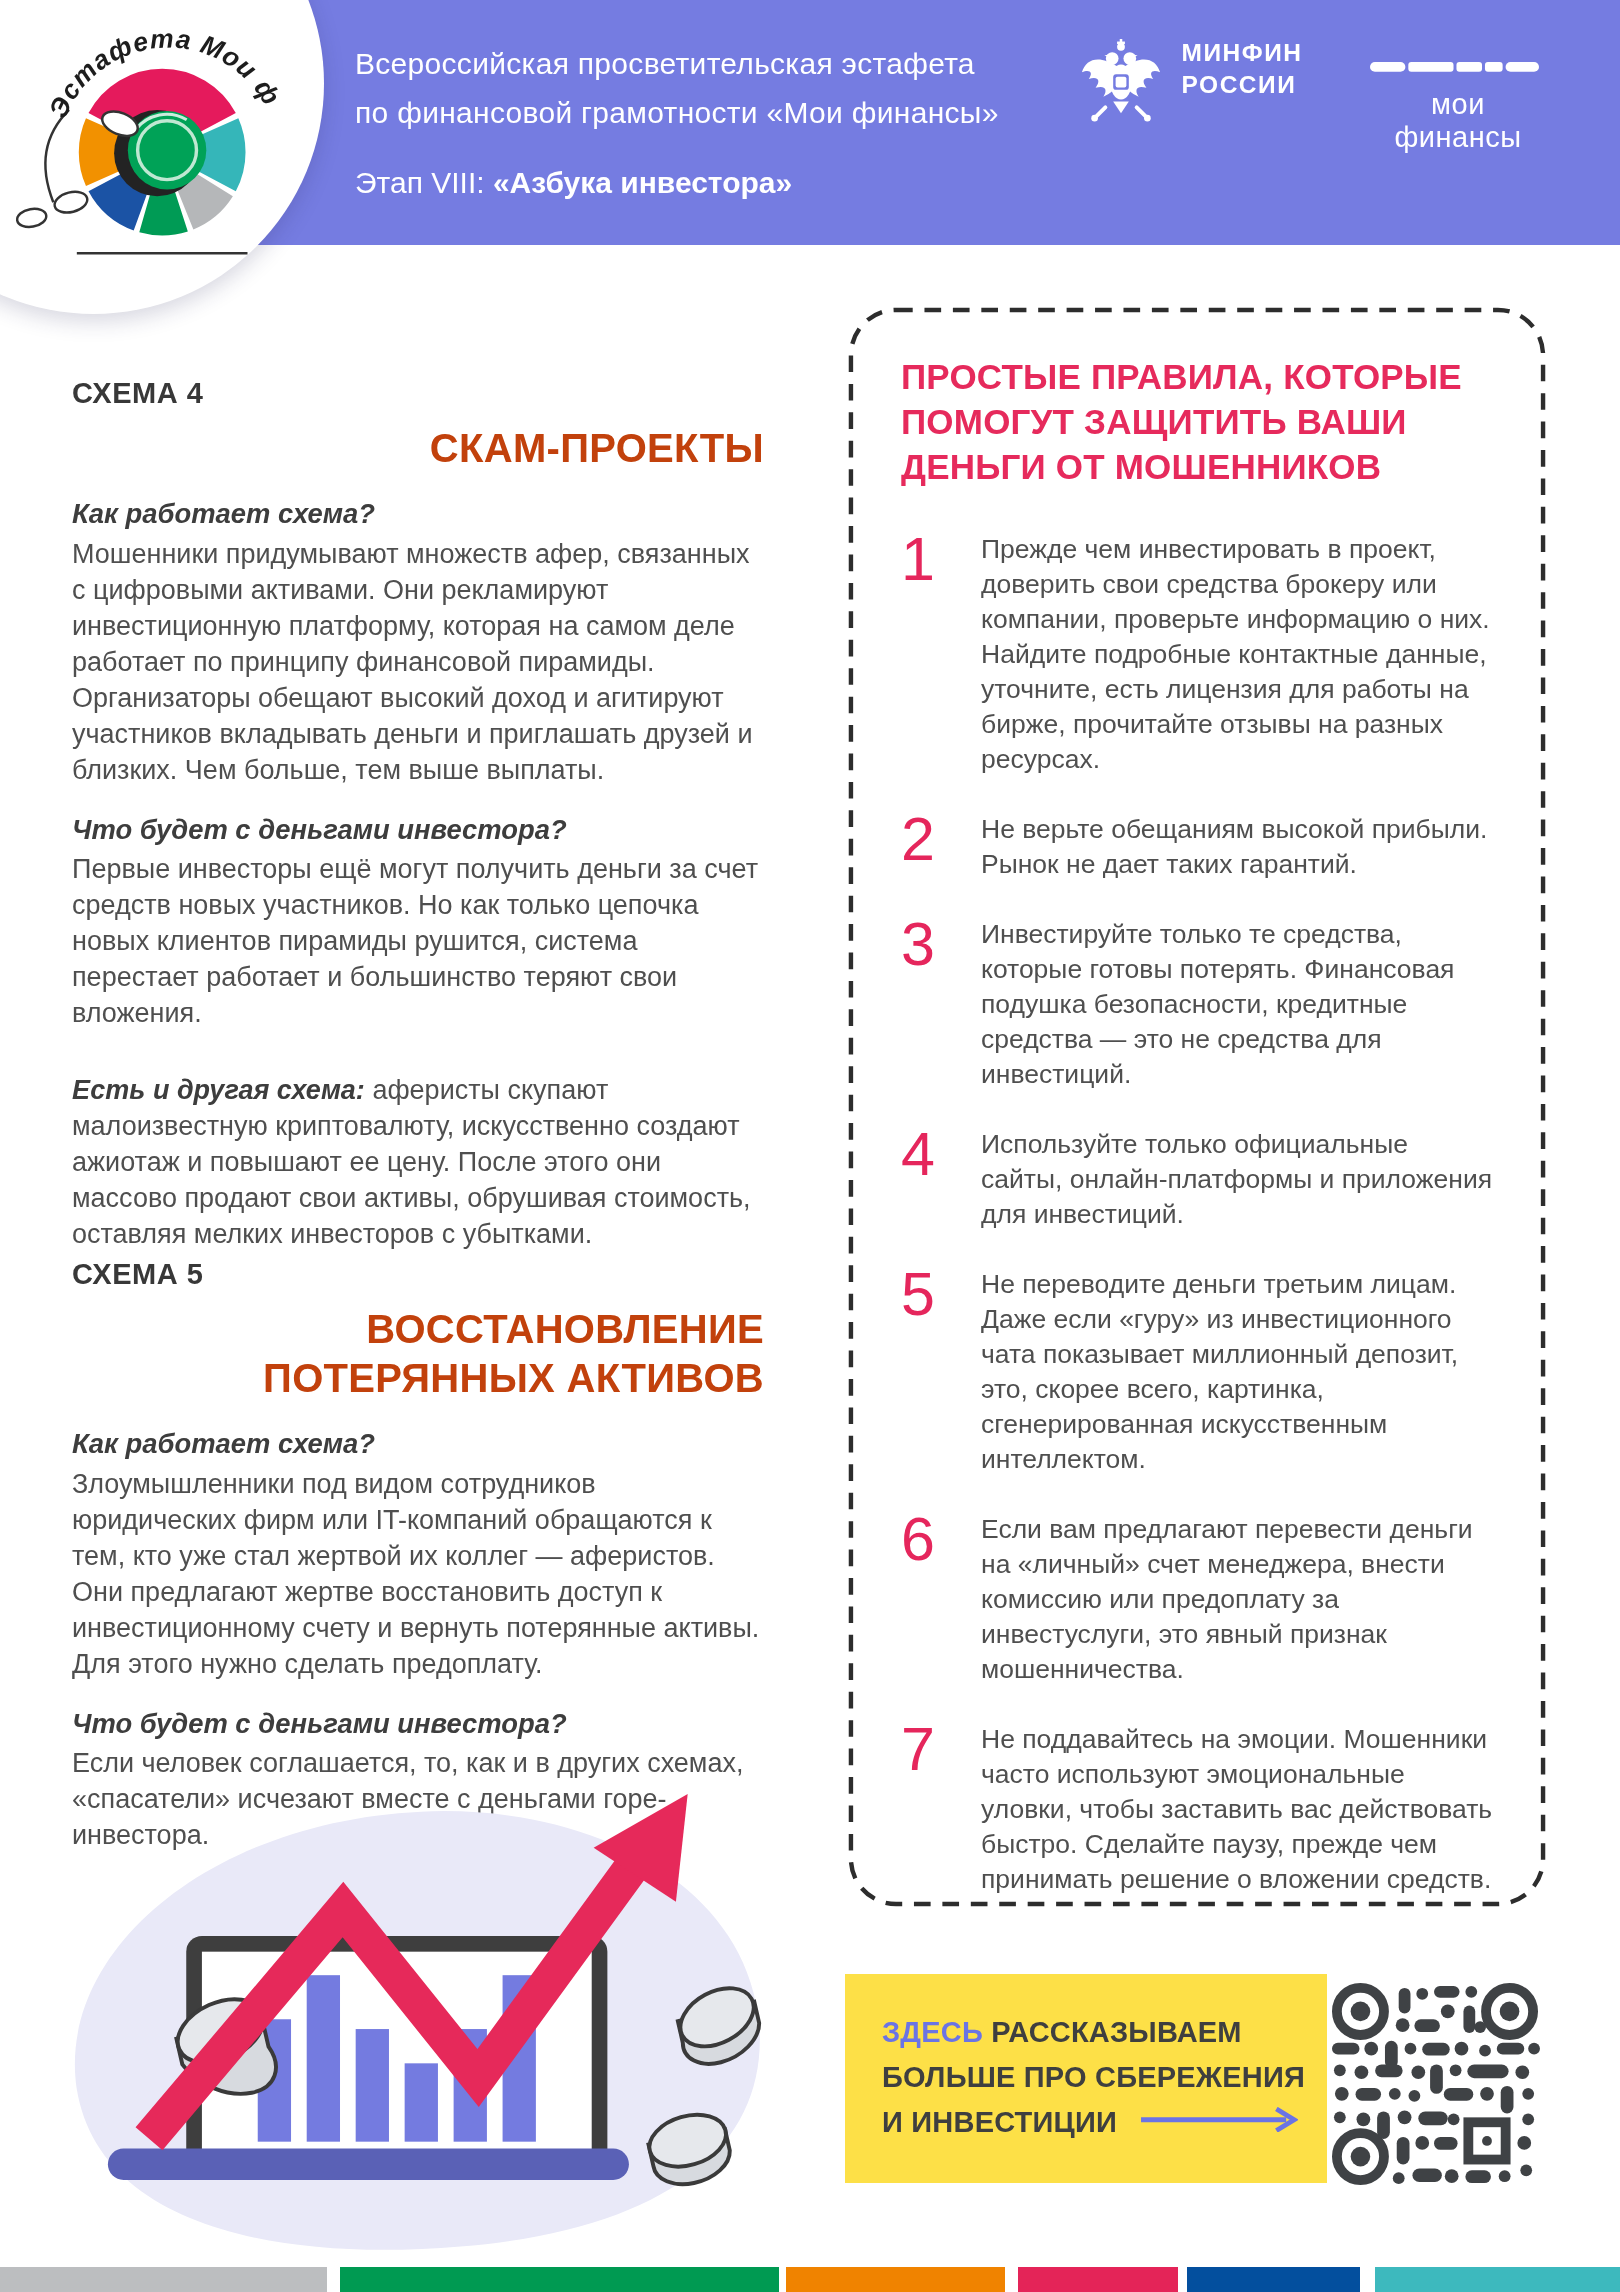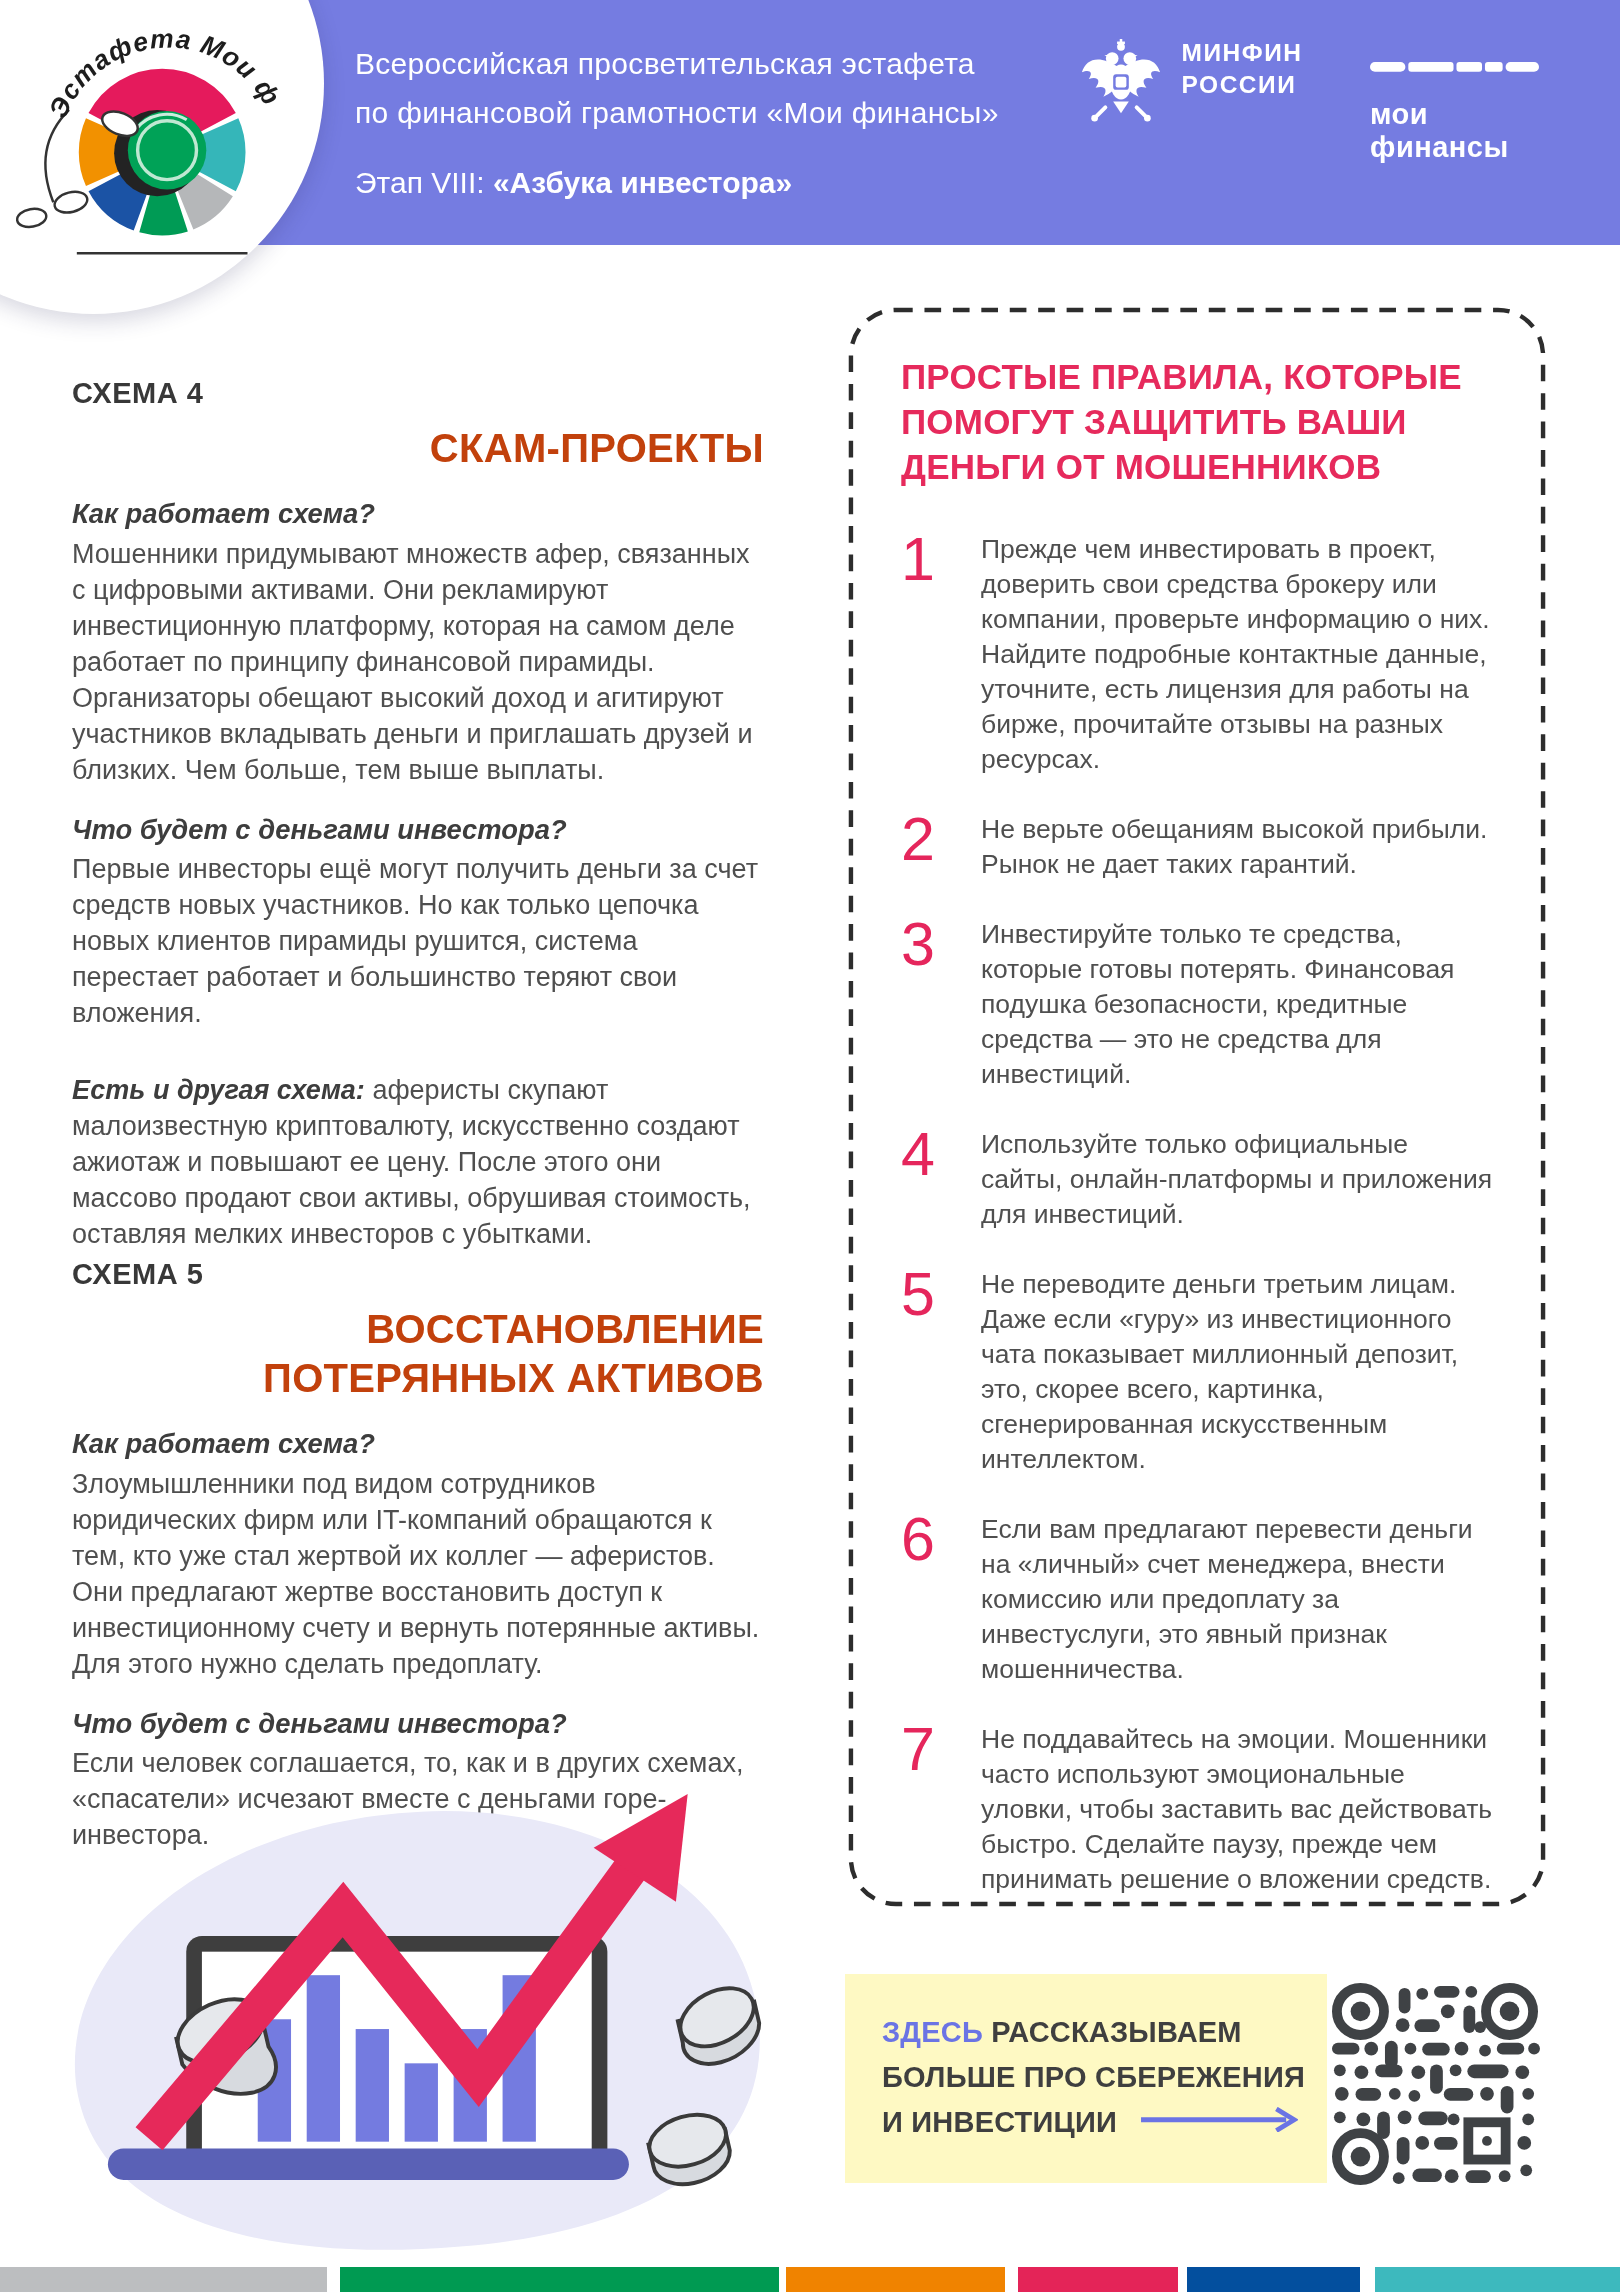--- a/index.html
+++ b/index.html
@@ -10,21 +10,21 @@
   }
   
   .header-band{position:absolute;left:0;top:0;width:1620px;height:245px;background:#757CE1;}
   .header-text{position:absolute;left:355px;top:39px;color:#ffffff;}
   .header-title{font-size:30px;line-height:49px;font-weight:400;letter-spacing:0.3px;}
   .header-stage{margin-top:29px;font-size:30px;}
   .header-stage b{font-weight:700;margin-top:18px;}
   .minfin{position:absolute;left:1078px;top:37px;display:flex;gap:17.6px;color:#fff;}
   .minfin-name{font-size:24.5px;font-weight:700;letter-spacing:1.5px;line-height:32px;}
   .myfin{position:absolute;left:1370px;top:59px;color:#fff;width:176px;}
-  .myfin-name{font-size:29px;font-weight:700;margin-top:21px;letter-spacing:0.5px;}
+  .myfin-name{font-size:29px;font-weight:400;margin-top:11px;letter-spacing:0.5px;text-align:center;}
   .logo-circle{
     position:absolute;left:-137px;top:-147px;width:461px;height:461px;border-radius:50%;
     background:#ffffff;box-shadow:0 7.8px 21.6px rgba(40,40,90,.18);
   }
   
   .col-left{position:absolute;left:72px;width:692px;color:#4F4F4F;}
   .scheme4{top:377px;}
   .scheme5{top:1258px;}
   .kicker{font-size:29px;font-weight:700;color:#383838;letter-spacing:0.5px;}
   .scheme-title{font-size:40px;line-height:49px;font-weight:700;color:#c2410c;margin-top:13.7px;letter-spacing:0.3px;text-align:right;}
@@ -33,21 +33,21 @@
   .para b{font-style:italic;color:#3d3d3d;}
   
   .rules{position:absolute;left:848px;top:307px;width:698px;height:1600px;box-sizing:border-box;padding:47px 53px 0 53px;}
   .rules-border{position:absolute;left:0;top:0;width:100%;height:100%;}
   .rules-title{position:relative;color:#E62A5C;font-size:35px;line-height:45px;font-weight:700;width:578px;letter-spacing:0.2px;}
   .rules-list{position:relative;margin-top:43px;display:flex;flex-direction:column;gap:35px;}
   .rule{display:flex;gap:29px;}
   .rule-num{flex:0 0 51px;font-size:61px;line-height:55px;color:#E5265C;font-weight:400;}
   .rule-text{font-size:26.5px;line-height:35px;color:#4F4F4F;width:541px;}
   
-  .cta-box{position:absolute;left:845px;top:1974px;width:482px;height:209px;background:#fef9c3;box-sizing:border-box;padding:36px 0 0 37px;}
+  .cta-box{position:absolute;left:845px;top:1974px;width:482px;height:209px;background:#fde047;box-sizing:border-box;padding:36px 0 0 37px;}
   .cta-line{font-size:29px;line-height:45px;font-weight:700;color:#3F3F3F;letter-spacing:0.2px;}
   .cta-highlight{color:#6B74E4;}
   .cta-row{display:flex;align-items:center;gap:23.5px;}
   .qr{position:absolute;left:1328px;top:1982px;width:214px;height:206px;background:#fff;}
   
   .illu{position:absolute;left:39px;top:1794px;width:745px;height:475px;}
   
   .stripe{position:absolute;bottom:0;height:26.5px;}
   .stripe-gray{left:0;width:327px;background:#BCBEC0;}
   .stripe-green{left:340px;width:439px;background:#009A52;}

